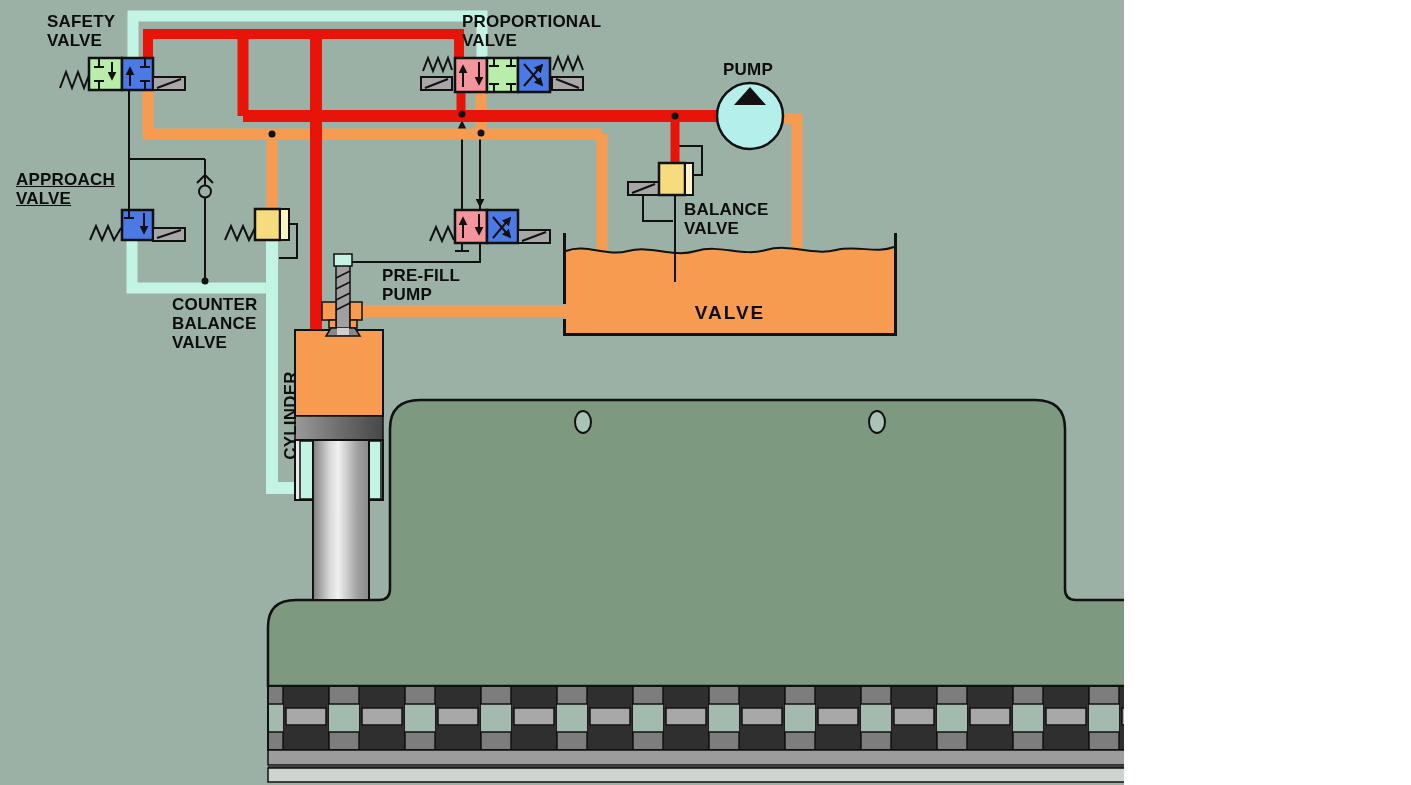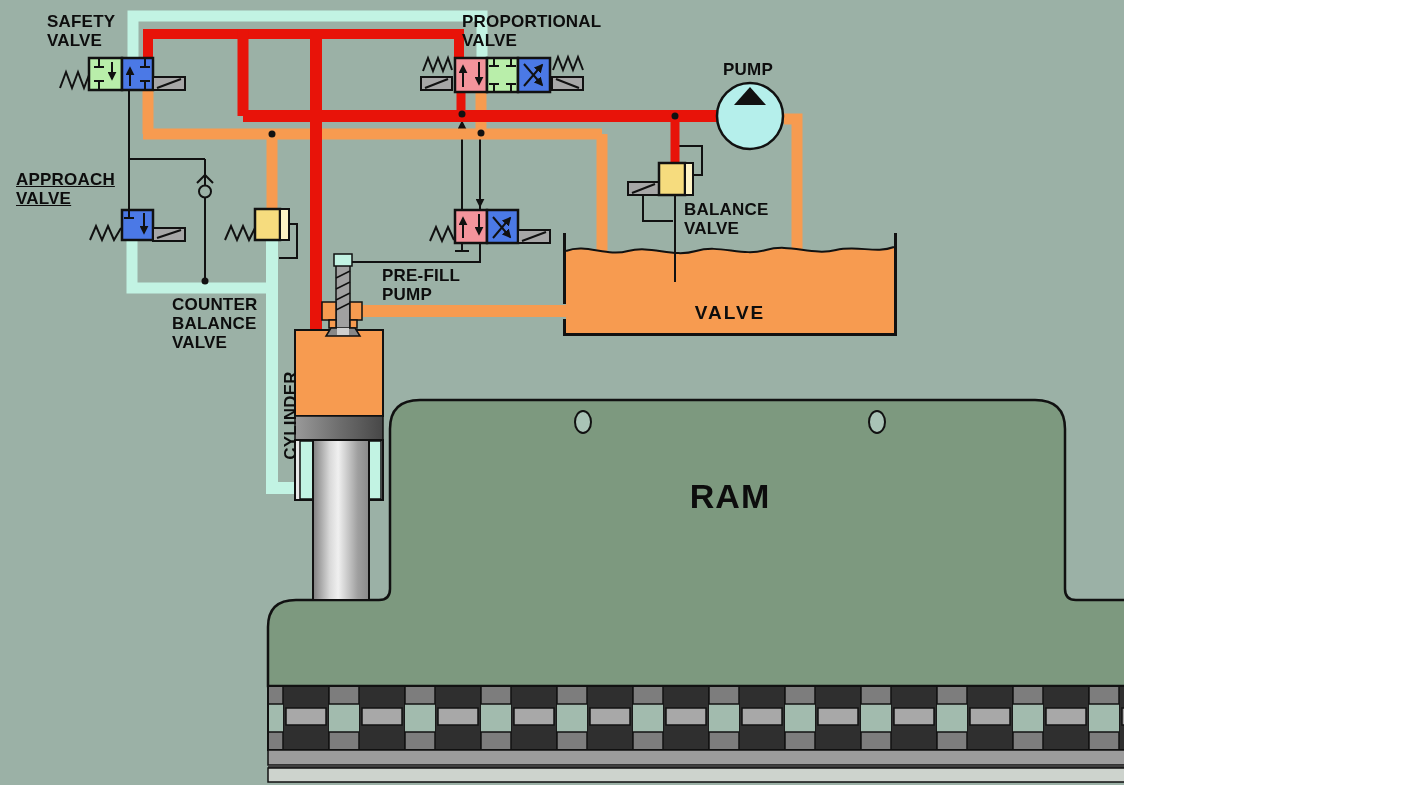--- a/index.html
+++ b/index.html
@@ -241,14 +241,13 @@
 VALVE</div>
 <div class="lbl" style="left:172px;top:295px;">COUNTER
 BALANCE
 VALVE</div>
 <div class="lbl" style="left:382px;top:266px;">PRE-FILL
 PUMP</div>
 <div class="lbl" style="left:684px;top:200px;">BALANCE
 VALVE</div>
 <div class="lbl lbl-tank" style="left:660px;top:303px;">VALVE</div>
 <div class="lbl lbl-cyl" style="left:230px;top:406px;">CYLINDER</div>
-<div class="lbl lbl-ram" style="left:630px;top:478px;">RAM</div>
 </div>
 
 </body></html>

